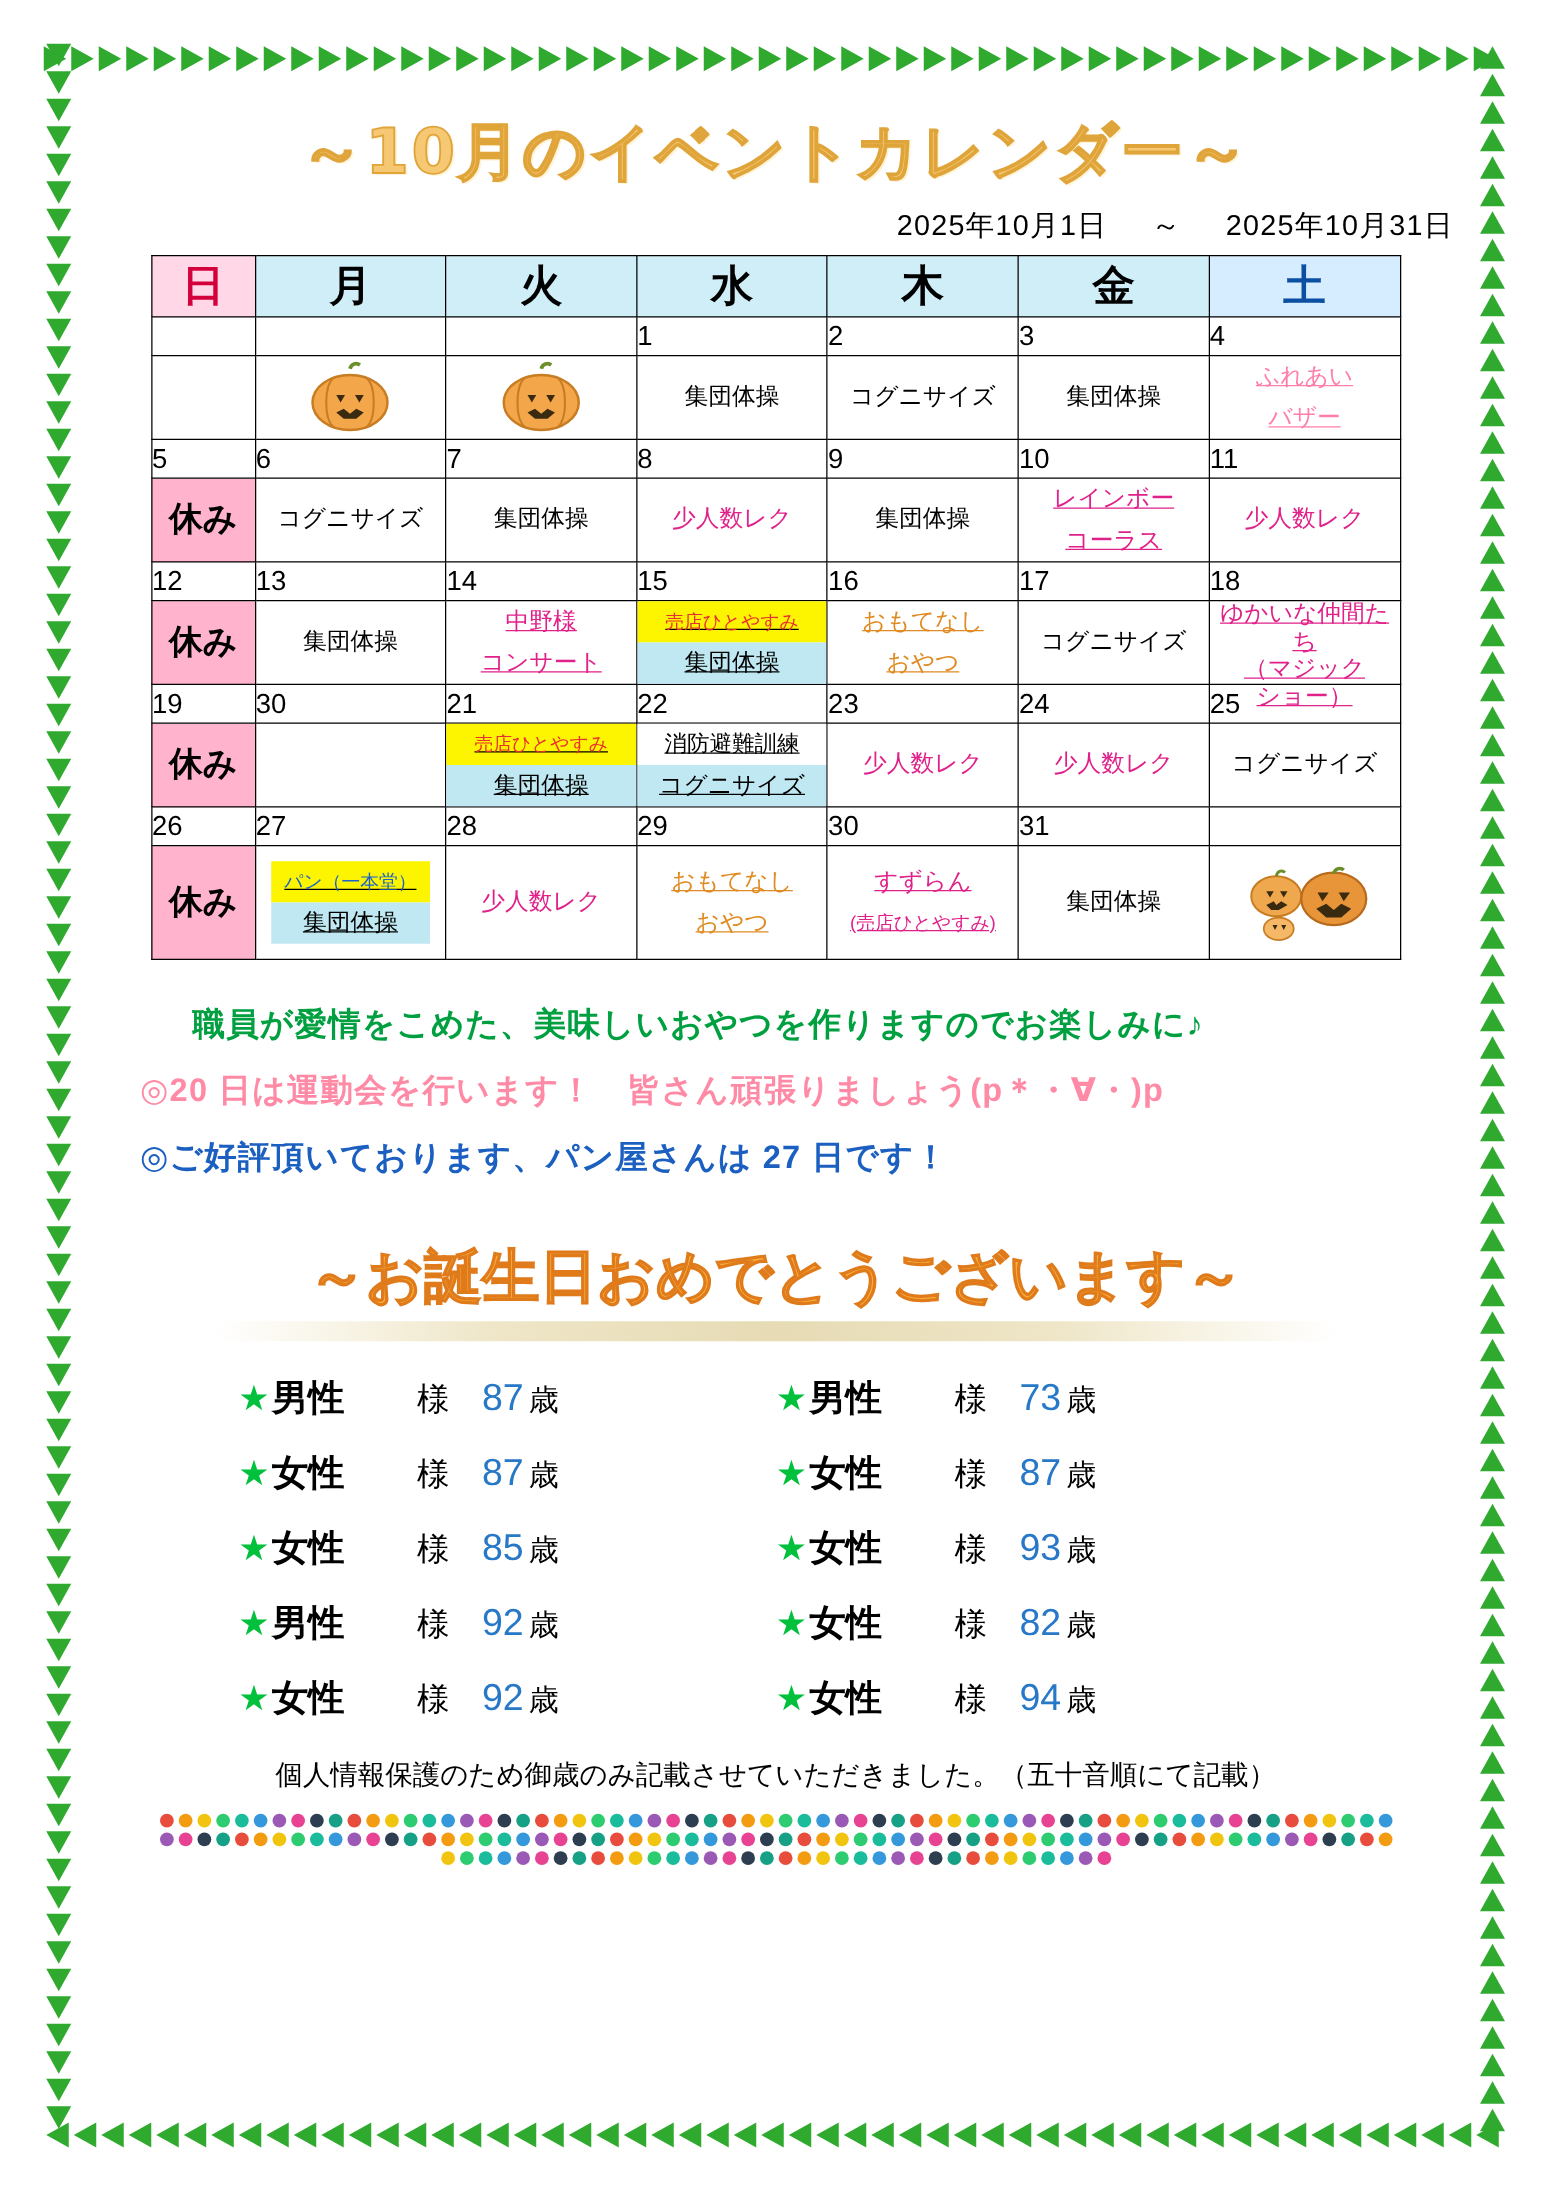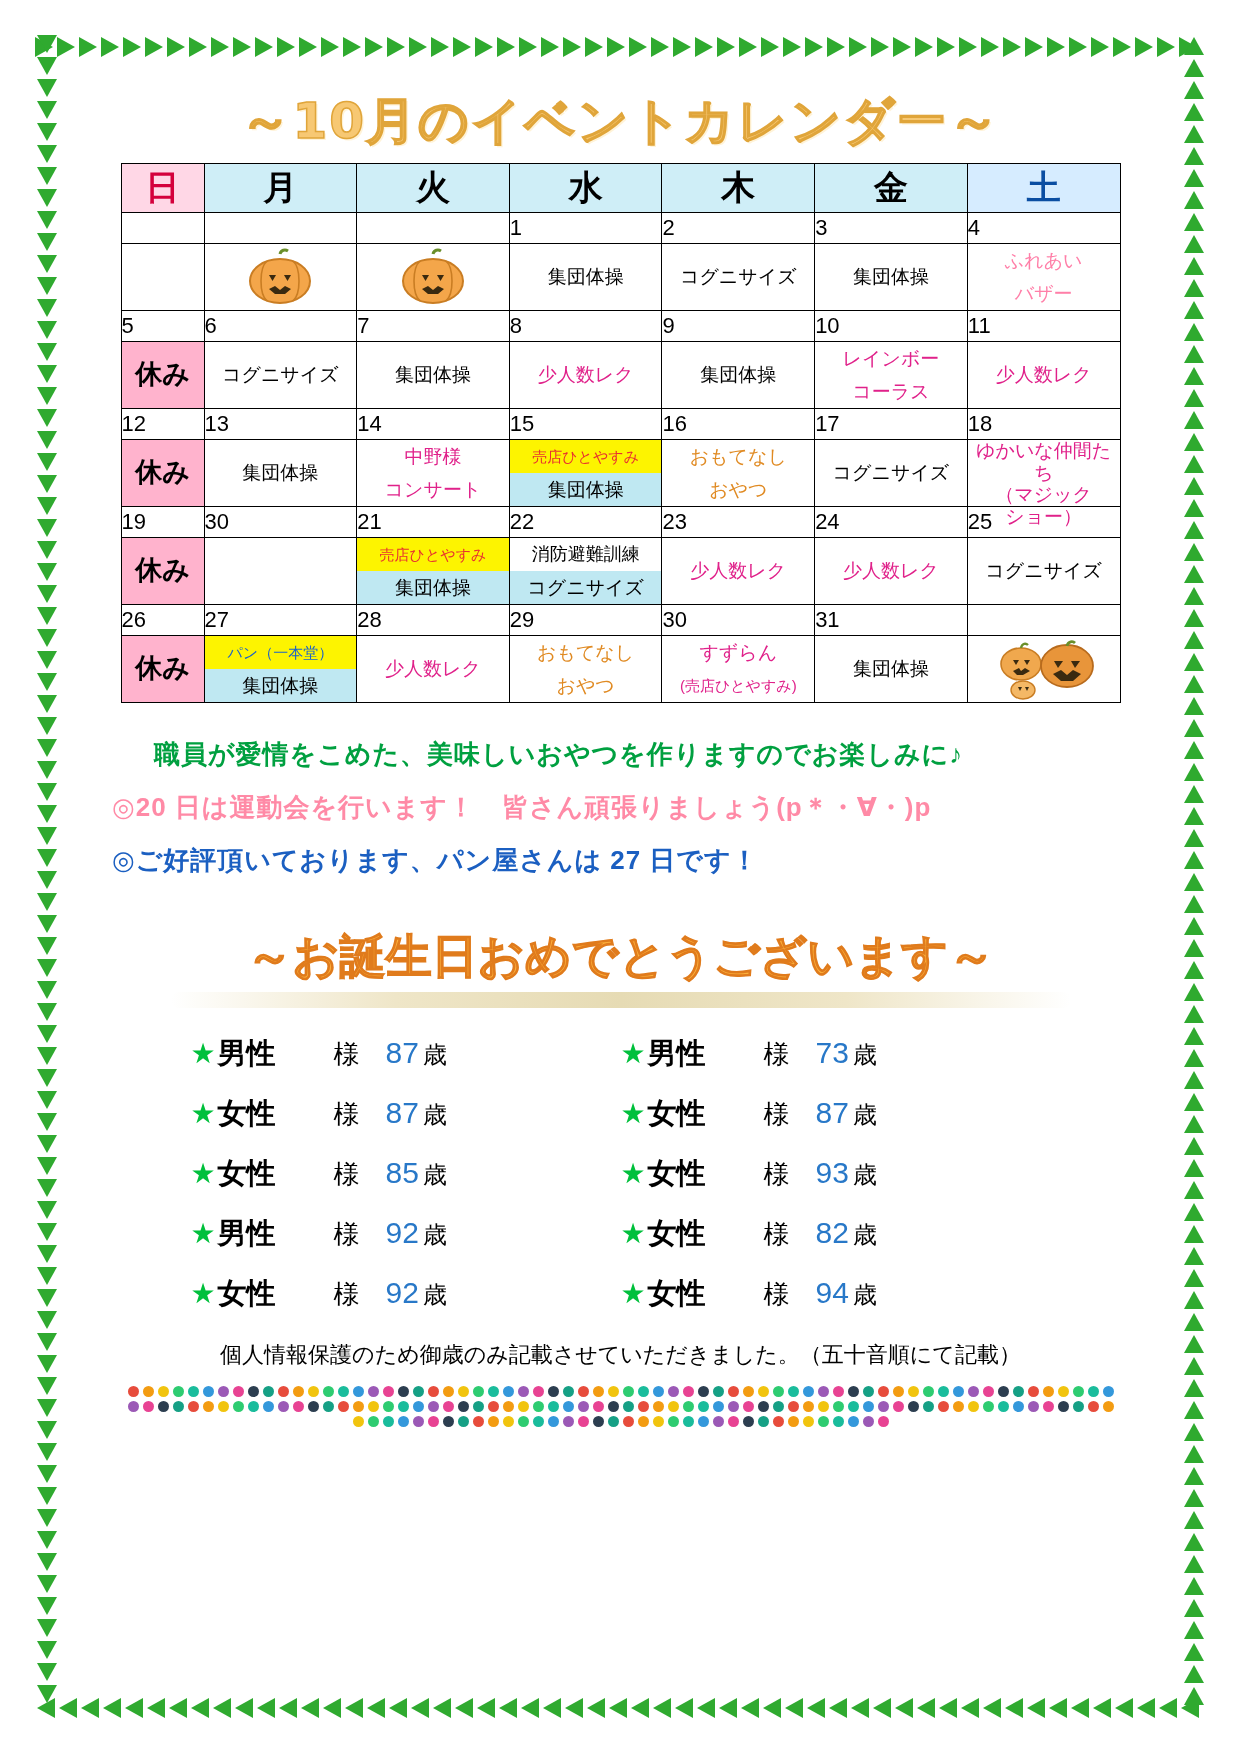--- a/index.html
+++ b/index.html
@@ -117,21 +117,21 @@
     background:#ffb3cd;
     font-size:27px;
     font-weight:bold;
   }
   .cell-blue{background:#bfe8f2;}
   .cell-orange{background:#f6cfa0;}
   .cell-yellow{background:#fdf400;}
   .cell-cream{background:#fdf6c8;}
   .cell-red{background:#ff0000;color:#fff;font-weight:bold;font-size:25px;}
   .cell-white{background:#fff;}
-  .split{display:flex;flex-direction:column;height:66px;}
+  .split{display:flex;flex-direction:column;height:66px;text-decoration:underline;}
   .split > div{flex:1;display:flex;align-items:center;justify-content:center;}
   .t-pink{color:#ff7fa8;}
   .t-magenta{color:#e0218a;}
   .t-red{color:#e8312f;}
   .t-blue{color:#1b62c9;}
   .t-orange{color:#e08a22;}
   .t-black{color:#000;}
   .small{font-size:15px;}
   .smaller{font-size:13px;}
 
@@ -474,20 +474,25 @@
         <div class="leafv"></div>
         <div class="leafv"></div>
       </div>
     </div>
 </div>
 
 <div class="content">
 
   <div class="main-title">～10月のイベントカレンダー～</div>
 
+  <div class="date-range">
+    <span>2025年10月1日</span>
+    <span class="tilde">～</span>
+    <span>2025年10月31日</span>
+  </div>
 
   <table class="cal">
     <tbody>
         <tr class="hdr">
       <td class="sun" style="width:82px">日</td>
       <td>月</td>
       <td>火</td>
       <td>水</td>
       <td>木</td>
       <td>金</td>
@@ -639,21 +644,21 @@
       <td>26</td>
       <td>27</td>
       <td>28</td>
       <td>29</td>
       <td>30</td>
       <td>31</td>
       <td></td>
     </tr>
     <tr class="evrow">
       <td class="sunrest">休み</td>
-      <td style="padding:0">
+      <td style="padding:12px">
         <div class="split">
           <div class="cell-yellow t-blue small">パン（一本堂）</div>
           <div class="cell-blue t-black">集団体操</div>
         </div>
       </td>
       <td class="cell-orange t-magenta">少人数レク</td>
       <td class="cell-cream t-orange">
         <div class="split">
           <div>おもてなし</div>
           <div>おやつ</div>

